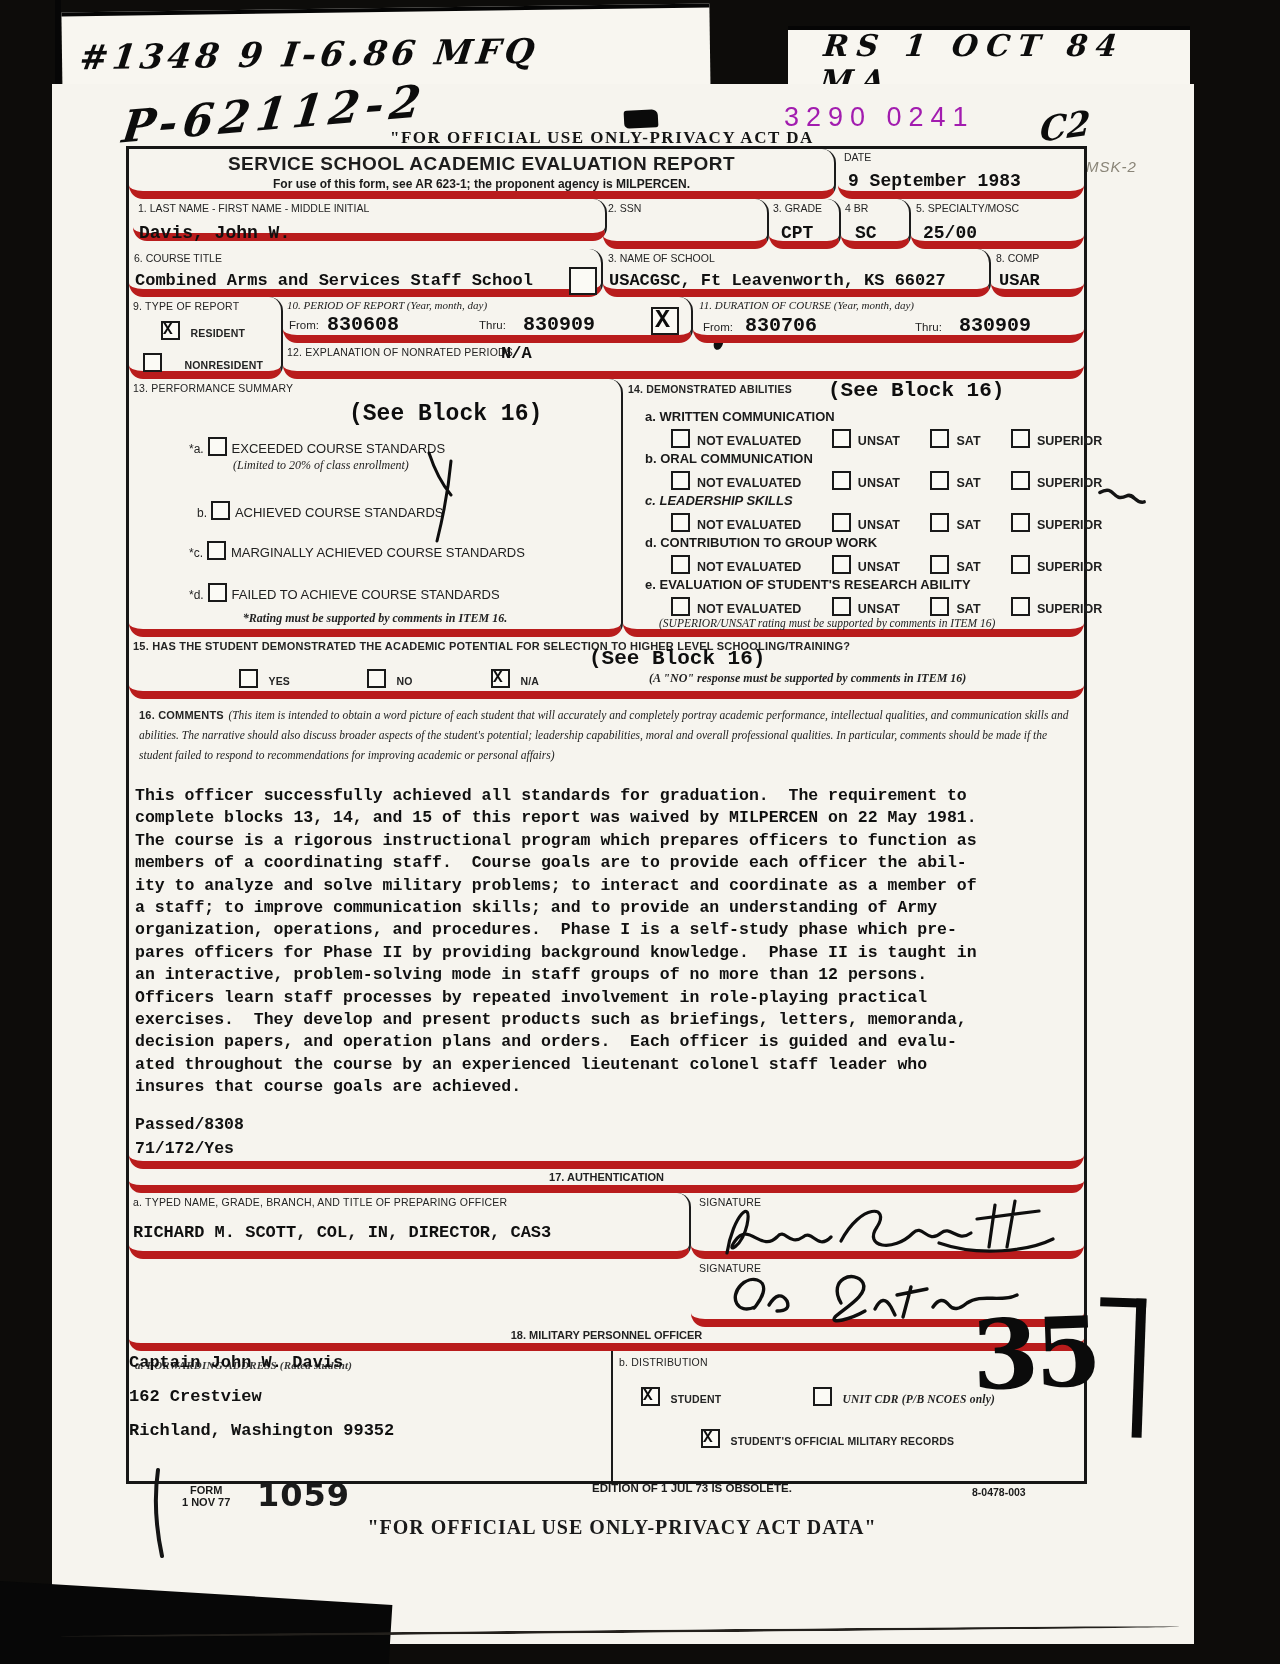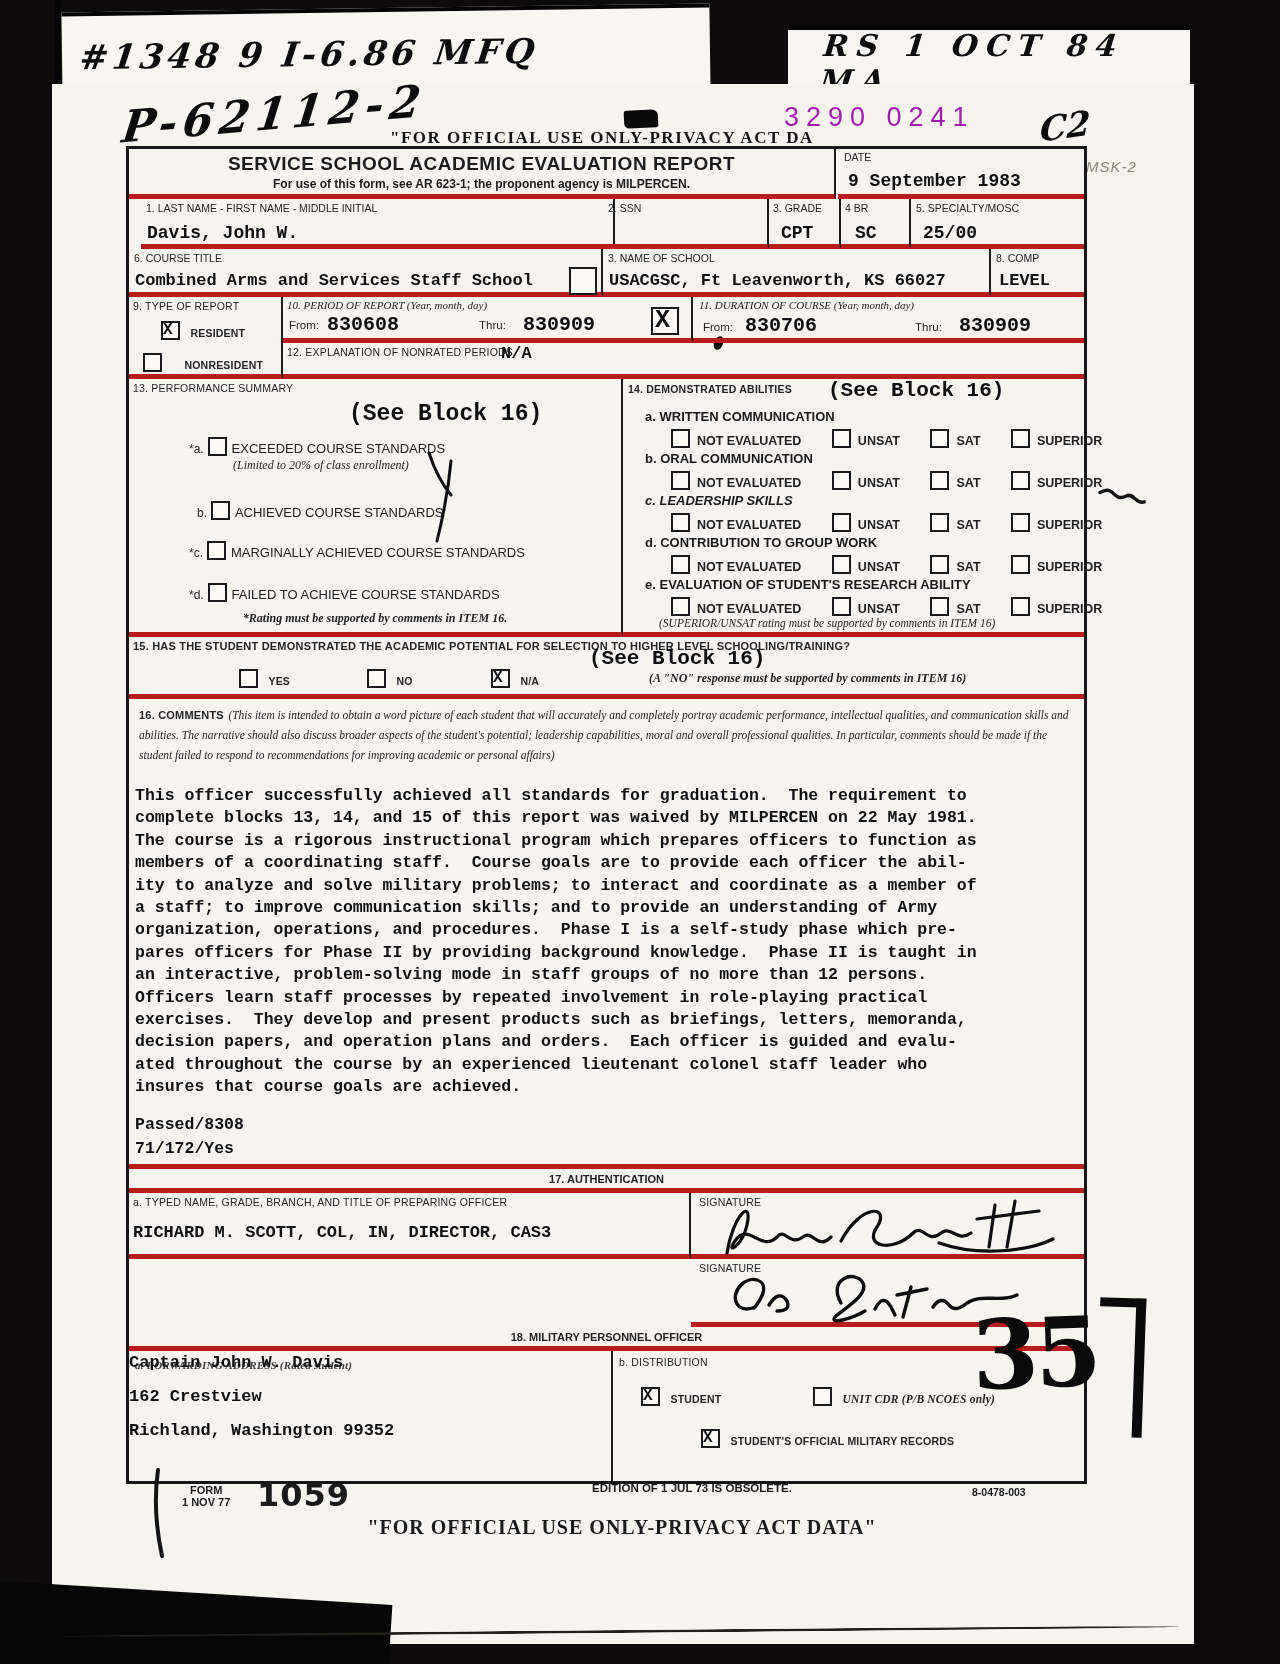--- a/index.html
+++ b/index.html
@@ -40,21 +40,21 @@
     left:920px;top:1222px;font-family:"DejaVu Serif",serif;font-weight:bold;
     font-size:96px;line-height:1;color:#0b0b0b;transform:rotate(-2deg);letter-spacing:-4px;
   }
   .page35-bracket{left:1046px;top:1214px;width:36px;height:130px;border-right:10px solid #0a0a0a;border-top:9px solid #0a0a0a;transform:rotate(2deg);}
   
   .form{
     position:absolute;left:74px;top:62px;width:955px;height:1332px;
     border:3px solid #161616;background:transparent;
   }
   .cell{position:absolute;box-sizing:border-box;}
-  .bb{border-bottom:5px solid #b91c1c;}
+  .bb{border-bottom:8px solid #b91c1c;border-radius:14px;}
   .br{border-right:2px solid #1b1b1b;}
   .lbl{font-size:10.5px;font-weight:bold;letter-spacing:.2px;color:#242424;}
   .lbl-n{font-size:10.5px;color:#242424;}
   .typed{font-family:"Liberation Mono",monospace;font-weight:bold;color:#101010;}
   .fine{font-family:"Liberation Serif",serif;font-style:italic;font-size:12px;color:#222;}
   .see16{font-family:"Liberation Mono",monospace;font-weight:bold;font-size:21px;color:#0e0e0e;}
   .cb{display:inline-block;width:15px;height:15px;border:2px solid #191919;background:#fbfaf5;position:relative;vertical-align:-3px;}
   .cb.on::after{content:"X";position:absolute;left:0px;top:-2px;font-family:"Liberation Mono",monospace;font-weight:bold;font-size:16px;color:#0d0d0d;}
   .cb.big{width:24px;height:24px;}
   .cb.big.on::after{font-size:25px;left:2px;top:-3px;}
@@ -93,21 +93,21 @@
 
     <div class="cell bb br" style="left:0;top:0;width:707px;height:50px;text-align:center;">
       <div style="font-size:19px;font-weight:bold;letter-spacing:.5px;margin-top:4px;color:#1d1d1d;">SERVICE SCHOOL ACADEMIC EVALUATION REPORT</div>
       <div style="font-size:12px;font-weight:bold;margin-top:2px;">For use of this form, see AR 623-1; the proponent agency is MILPERCEN.</div>
     </div>
     <div class="cell bb" style="left:709px;top:0;width:246px;height:50px;">
       <span class="lbl-n" style="position:absolute;left:6px;top:2px;">DATE</span>
       <span class="typed" style="position:absolute;left:10px;top:22px;font-size:18px;">9 September 1983</span>
     </div>
 
-    <div class="cell bb br" style="left:12px;top:50px;width:474px;height:50px;padding-left:40px;">
+    <div class="cell bb br" style="left:4px;top:50px;width:474px;height:42px;padding-left:40px;">
       <span class="lbl-n" style="position:absolute;left:5px;top:3px;">1. LAST NAME - FIRST NAME - MIDDLE INITIAL</span>
       <span class="typed" style="position:absolute;left:6px;top:24px;font-size:18px;">Davis, John W.</span>
     </div>
     <div class="cell bb br" style="left:474px;top:50px;width:166px;height:50px;">
       <span class="lbl-n" style="position:absolute;left:5px;top:3px;">2. SSN</span>
       <span class="typed" style="position:absolute;left:8px;top:24px;font-size:18px;"></span>
     </div>
     <div class="cell bb br" style="left:640px;top:50px;width:72px;height:50px;">
       <span class="lbl-n" style="position:absolute;left:4px;top:3px;">3. GRADE</span>
       <span class="typed" style="position:absolute;left:12px;top:24px;font-size:18px;">CPT</span>
@@ -125,21 +125,21 @@
       <span class="lbl-n" style="position:absolute;left:5px;top:3px;">6. COURSE TITLE</span>
       <span class="typed" style="position:absolute;left:6px;top:22px;font-size:17px;">Combined Arms and Services Staff School</span>
       <span class="cb big" style="position:absolute;left:440px;top:18px;"></span>
     </div>
     <div class="cell bb br" style="left:474px;top:100px;width:388px;height:48px;">
       <span class="lbl-n" style="position:absolute;left:5px;top:3px;">3. NAME OF SCHOOL</span>
       <span class="typed" style="position:absolute;left:6px;top:22px;font-size:17px;">USACGSC, Ft Leavenworth, KS  66027</span>
     </div>
     <div class="cell bb" style="left:862px;top:100px;width:93px;height:48px;">
       <span class="lbl-n" style="position:absolute;left:5px;top:3px;">8. COMP</span>
-      <span class="typed" style="position:absolute;left:8px;top:22px;font-size:17px;">LEVEL</span>
+      <span class="typed" style="position:absolute;left:8px;top:22px;font-size:17px;">USAR</span>
     </div>
 
     <div class="cell bb br" style="left:0;top:148px;width:154px;height:82px;">
       <span class="lbl" style="position:absolute;left:4px;top:3px;font-weight:normal;">9. TYPE OF REPORT</span>
       <span style="position:absolute;left:32px;top:24px;">
         <span class="cb on"></span>
         <span class="lbl" style="margin-left:6px;">RESIDENT</span>
       </span>
       <span style="position:absolute;left:14px;top:56px;">
         <span class="cb"></span>

